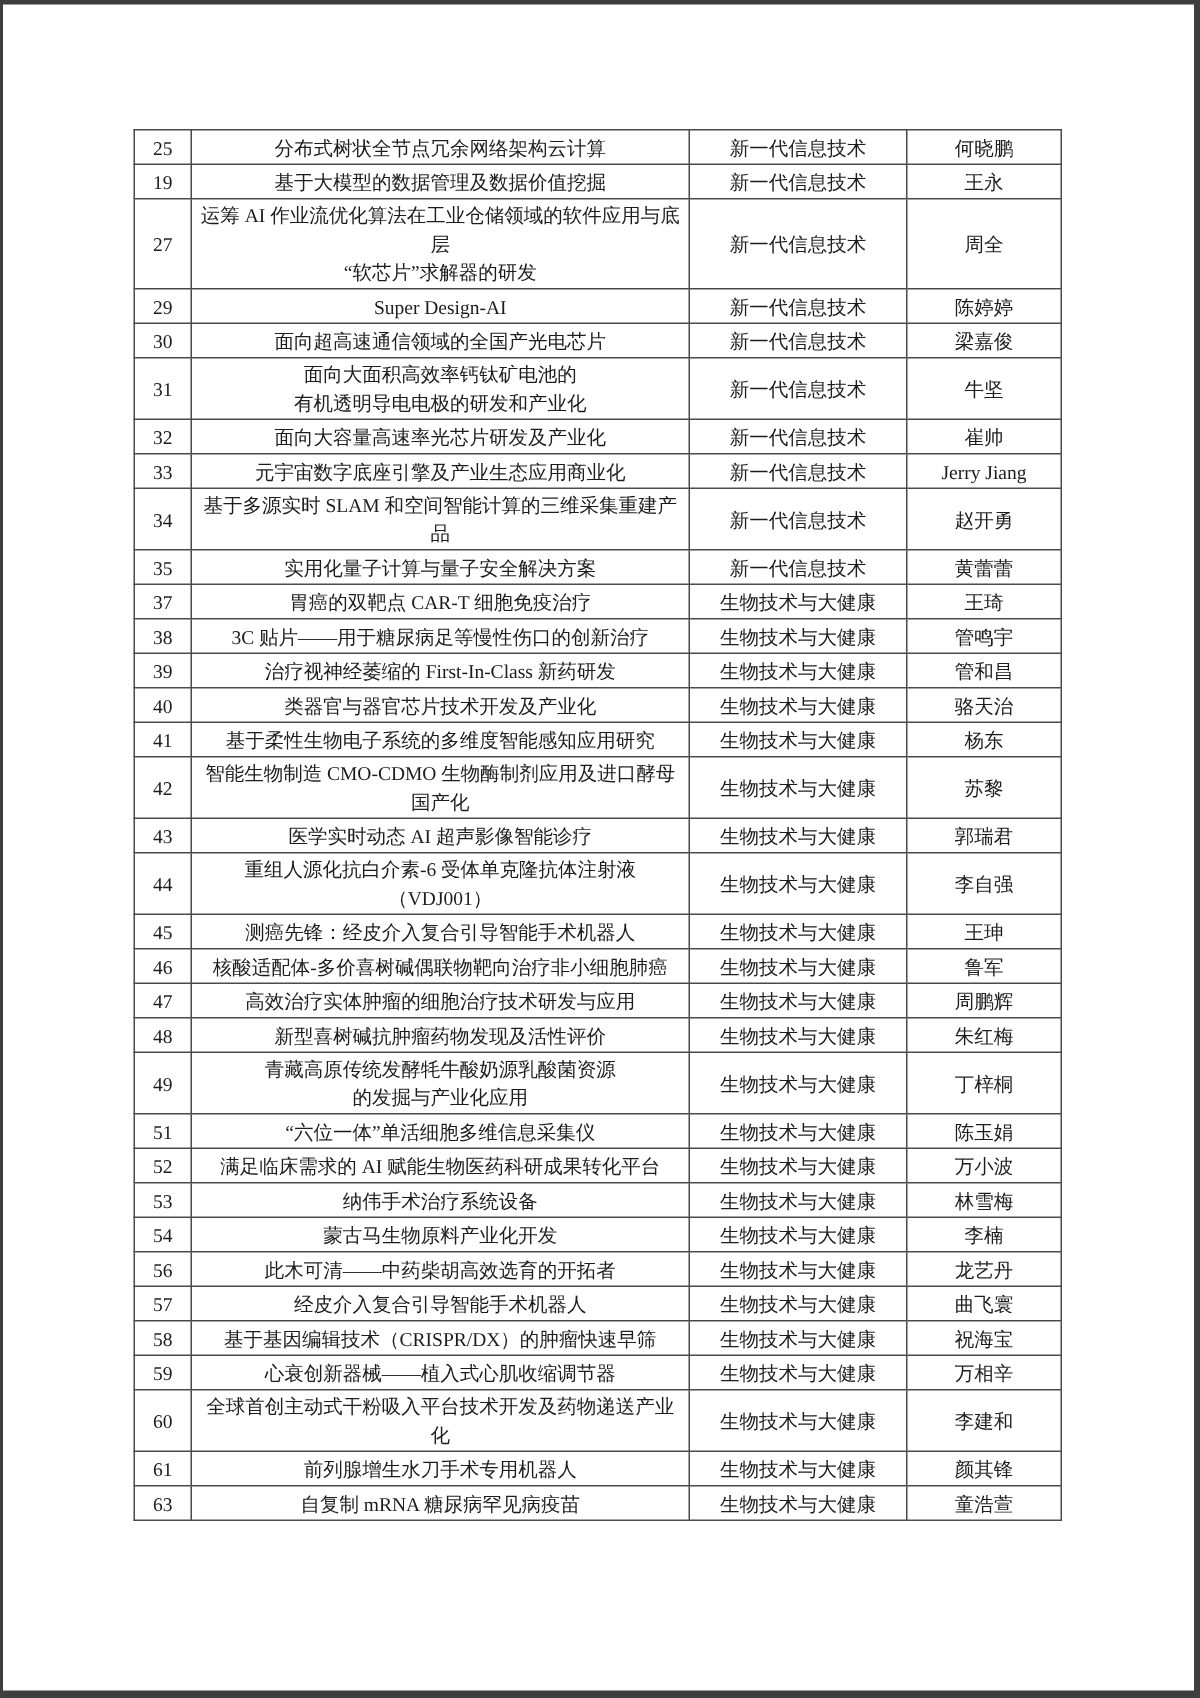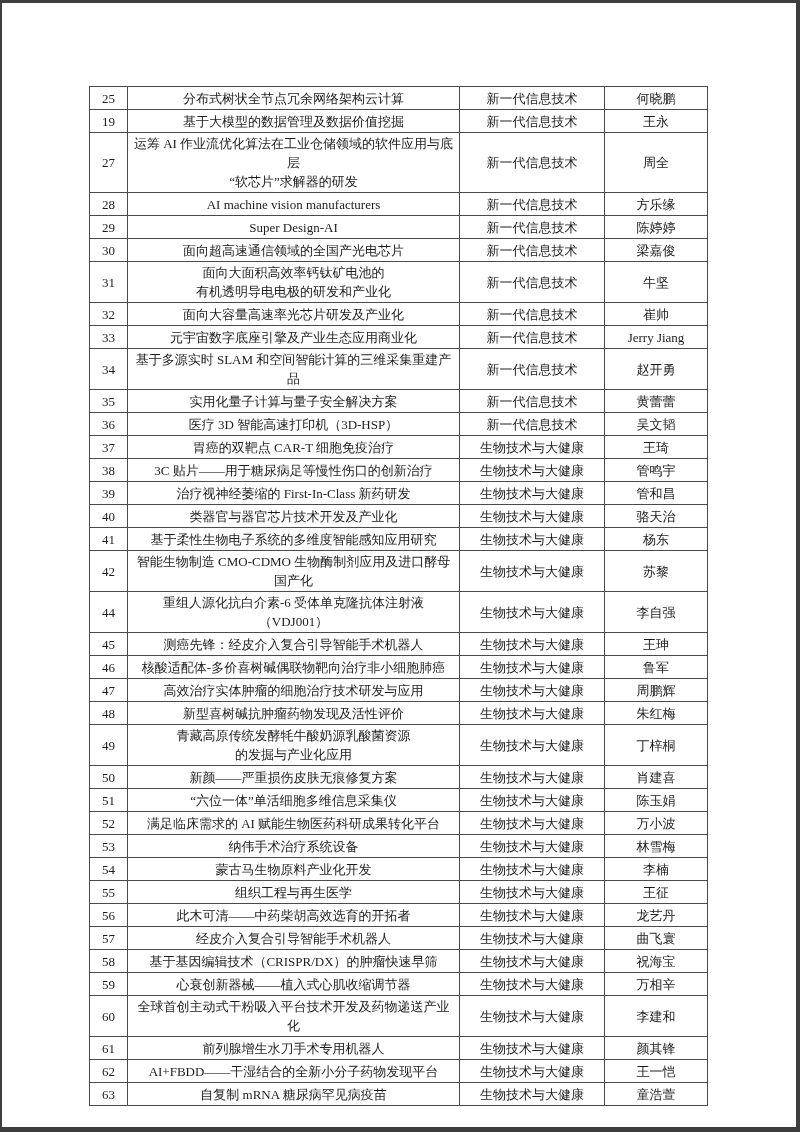--- a/index.html
+++ b/index.html
@@ -72,26 +72,20 @@
   </tr>
 
   <tr>
     <td>27</td>
     <td>运筹 AI 作业流优化算法在工业仓储领域的软件应用与底层
 “软芯片”求解器的研发</td>
     <td>新一代信息技术</td>
     <td>周全</td>
   </tr>
 
-  <tr>
-    <td>28</td>
-    <td>AI machine vision manufacturers</td>
-    <td>新一代信息技术</td>
-    <td>方乐缘</td>
-  </tr>
 
   <tr>
     <td>29</td>
     <td>Super Design-AI</td>
     <td>新一代信息技术</td>
     <td>陈婷婷</td>
   </tr>
 
   <tr>
     <td>30</td>
@@ -129,26 +123,20 @@
     <td>赵开勇</td>
   </tr>
 
   <tr>
     <td>35</td>
     <td>实用化量子计算与量子安全解决方案</td>
     <td>新一代信息技术</td>
     <td>黄蕾蕾</td>
   </tr>
 
-  <tr>
-    <td>36</td>
-    <td>医疗 3D 智能高速打印机（3D-HSP）</td>
-    <td>新一代信息技术</td>
-    <td>吴文韬</td>
-  </tr>
 
   <tr>
     <td>37</td>
     <td>胃癌的双靶点 CAR-T 细胞免疫治疗</td>
     <td>生物技术与大健康</td>
     <td>王琦</td>
   </tr>
 
   <tr>
     <td>38</td>
@@ -178,20 +166,26 @@
     <td>杨东</td>
   </tr>
 
   <tr>
     <td>42</td>
     <td>智能生物制造 CMO-CDMO 生物酶制剂应用及进口酵母国产化</td>
     <td>生物技术与大健康</td>
     <td>苏黎</td>
   </tr>
 
+  <tr>
+    <td>43</td>
+    <td>医学实时动态 AI 超声影像智能诊疗</td>
+    <td>生物技术与大健康</td>
+    <td>郭瑞君</td>
+  </tr>
 
   <tr>
     <td>44</td>
     <td>重组人源化抗白介素-6 受体单克隆抗体注射液（VDJ001）</td>
     <td>生物技术与大健康</td>
     <td>李自强</td>
   </tr>
 
   <tr>
     <td>45</td>
@@ -222,26 +216,20 @@
   </tr>
 
   <tr>
     <td>49</td>
     <td>青藏高原传统发酵牦牛酸奶源乳酸菌资源
 的发掘与产业化应用</td>
     <td>生物技术与大健康</td>
     <td>丁梓桐</td>
   </tr>
 
-  <tr>
-    <td>50</td>
-    <td>新颜——严重损伤皮肤无痕修复方案</td>
-    <td>生物技术与大健康</td>
-    <td>肖建喜</td>
-  </tr>
 
   <tr>
     <td>51</td>
     <td>“六位一体”单活细胞多维信息采集仪</td>
     <td>生物技术与大健康</td>
     <td>陈玉娟</td>
   </tr>
 
   <tr>
     <td>52</td>
@@ -257,26 +245,20 @@
     <td>林雪梅</td>
   </tr>
 
   <tr>
     <td>54</td>
     <td>蒙古马生物原料产业化开发</td>
     <td>生物技术与大健康</td>
     <td>李楠</td>
   </tr>
 
-  <tr>
-    <td>55</td>
-    <td>组织工程与再生医学</td>
-    <td>生物技术与大健康</td>
-    <td>王征</td>
-  </tr>
 
   <tr>
     <td>56</td>
     <td>此木可清——中药柴胡高效选育的开拓者</td>
     <td>生物技术与大健康</td>
     <td>龙艺丹</td>
   </tr>
 
   <tr>
     <td>57</td>
@@ -306,26 +288,20 @@
     <td>李建和</td>
   </tr>
 
   <tr>
     <td>61</td>
     <td>前列腺增生水刀手术专用机器人</td>
     <td>生物技术与大健康</td>
     <td>颜其锋</td>
   </tr>
 
-  <tr>
-    <td>62</td>
-    <td>AI+FBDD——干湿结合的全新小分子药物发现平台</td>
-    <td>生物技术与大健康</td>
-    <td>王一恺</td>
-  </tr>
 
   <tr>
     <td>63</td>
     <td>自复制 mRNA 糖尿病罕见病疫苗</td>
     <td>生物技术与大健康</td>
     <td>童浩萱</td>
   </tr>
 
 </tbody>
   </table>

